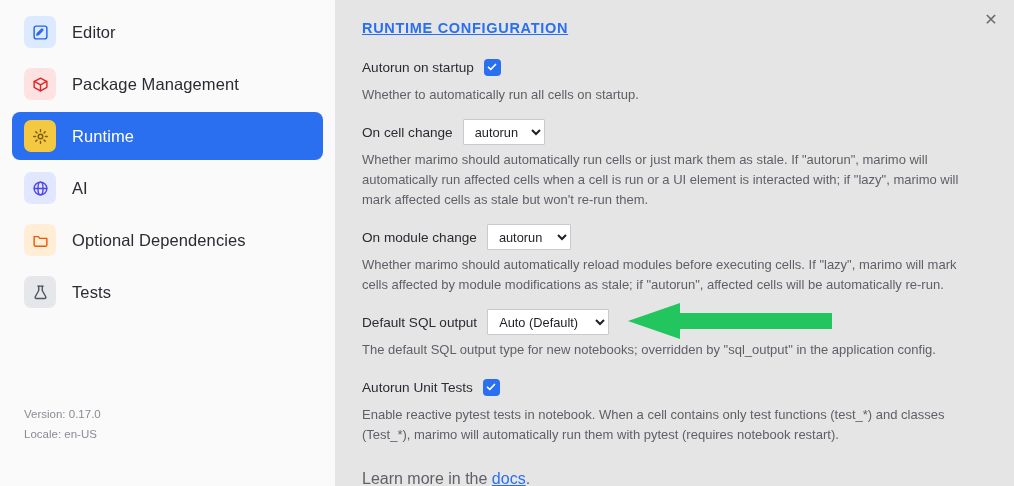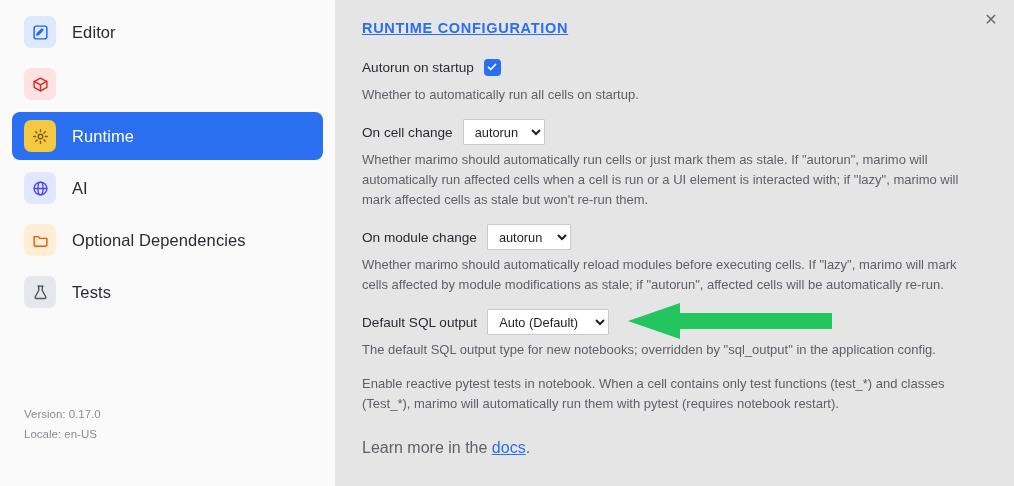--- a/index.html
+++ b/index.html
@@ -183,20 +183,21 @@
     </div>
 
 
     <div class="nav-item">
       <span class="nav-icon ic-package">
         <svg width="17" height="17" viewBox="0 0 24 24" fill="none" stroke="#dc2626" stroke-width="2" stroke-linecap="round" stroke-linejoin="round">
           <path d="M21 16V8l-9-5-9 5v8l9 5 9-5z"></path>
           <path d="M3.3 7.5 12 12.4l8.7-4.9M12 12.4V21"></path>
         </svg>
       </span>
+      <span class="label">Package Management</span>
     </div>
 
     <div class="nav-item active">
       <span class="nav-icon ic-runtime">
         <svg width="17" height="17" viewBox="0 0 24 24" fill="none" stroke="#7c5c00" stroke-width="2" stroke-linecap="round" stroke-linejoin="round">
           <circle cx="12" cy="12" r="3.2"></circle>
           <path d="M12 2.5v2.6M12 18.9v2.6M21.5 12h-2.6M5.1 12H2.5M18.7 5.3l-1.8 1.8M7.1 16.9l-1.8 1.8M18.7 18.7l-1.8-1.8M7.1 7.1 5.3 5.3"></path>
         </svg>
       </span>
       <span class="label">Runtime</span>
@@ -280,20 +281,28 @@
       <div class="field-row">
         <span class="field-label">Default SQL output</span>
         <select class="ui-select" style="width:122px">
           <option>Auto (Default)</option>
         </select>
       </div>
       <div class="field-desc">The default SQL output type for new notebooks; overridden by "sql_output" in the application config.</div>
     </div>
 
     <div class="field">
+      <div class="field-row">
+        <span class="field-label">Autorun Unit Tests</span>
+        <span class="checkbox">
+          <svg width="12" height="12" viewBox="0 0 24 24" fill="none" stroke="#ffffff" stroke-width="3.4" stroke-linecap="round" stroke-linejoin="round">
+              <path d="M5 12.5l4.5 4.5L19 7"></path>
+            </svg>
+        </span>
+      </div>
       <div class="field-desc" style="max-width:610px">Enable reactive pytest tests in notebook. When a cell contains only test functions (test_*) and classes (Test_*), marimo will automatically run them with pytest (requires notebook restart).</div>
     </div>
 
     <div class="learn-more">
       <span>Learn more in the </span><a>docs</a><span>.</span>
     </div>
   </div>
 
   <svg class="arrow" viewBox="0 0 212 36">
     <path d="M54 10 H208 V26 H54 Z" fill="#22c55e"></path>

